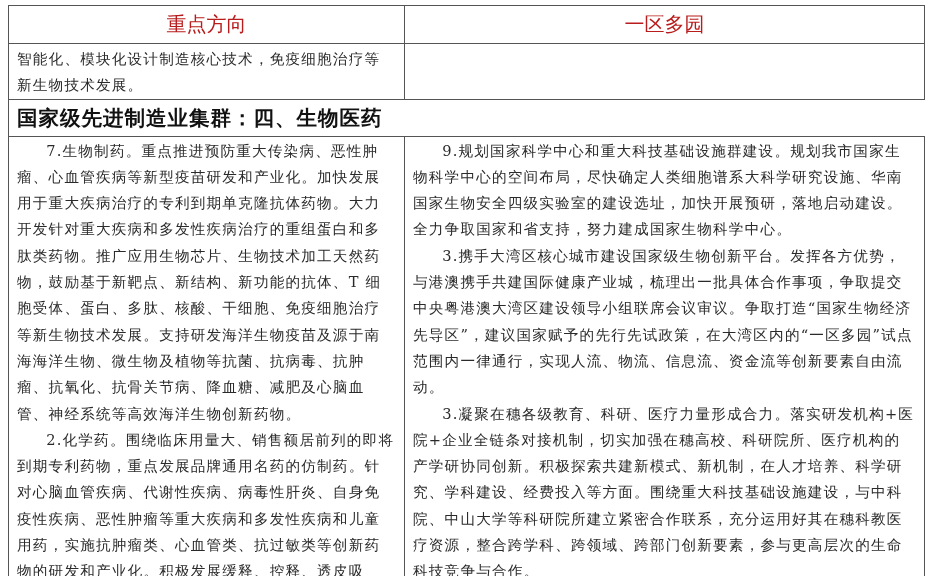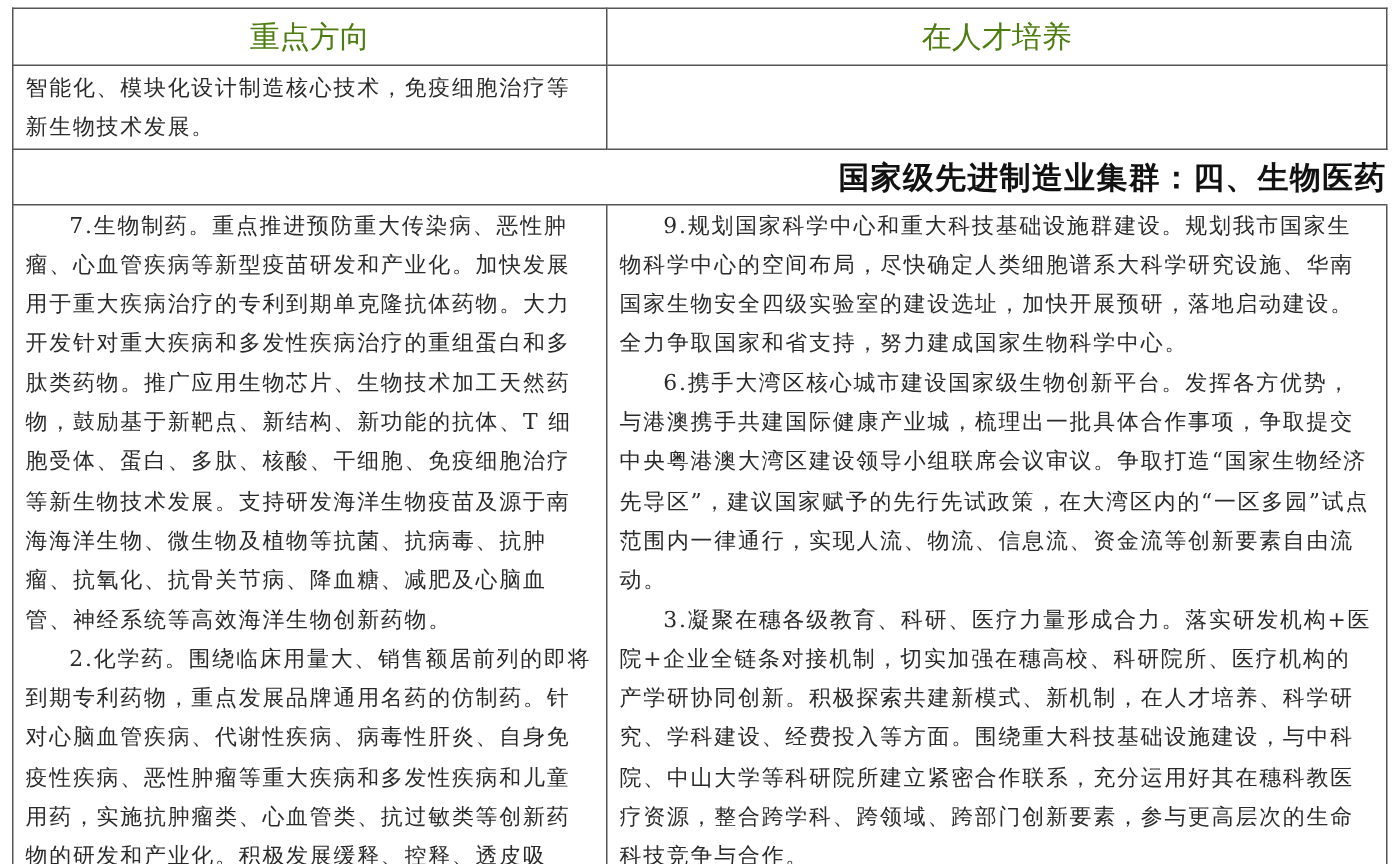--- a/index.html
+++ b/index.html
@@ -2,64 +2,64 @@
 <html><head>
 <meta charset="utf-8">
 <style>
   html, body { margin: 0; padding: 0; background: #ffffff; }
   body { width: 932px; height: 576px; overflow: hidden; position: relative;
          font-family: "DejaVu Serif", "Liberation Serif", serif; color: #2a2a2a; }
   .page { position: absolute; left: 8px; top: 5px; width: 917px; }
   table { border-collapse: collapse; width: 917px; table-layout: fixed; }
   td, th { border: 1.5px solid #555; vertical-align: top; padding: 0; }
   th { font-family: "DejaVu Sans", "Liberation Sans", sans-serif; font-weight: normal;
-       font-size: 20px; height: 37px; text-align: center; vertical-align: middle; color: #4d7c0f; }
+       font-size: 20px; height: 37px; text-align: center; vertical-align: middle; color: #b91c1c; }
   .cell { font-size: 14.6px; line-height: 26.3px; letter-spacing: 1.2px; padding: 1px 8px 0 8px; }
   .cont { height: 50px; padding-top: 2px; }
   .section { font-family: "DejaVu Sans", "Liberation Sans", sans-serif; font-weight: bold;
              font-size: 20.5px; letter-spacing: 1px; height: 36px; vertical-align: middle;
              padding-left: 8px; color: #111; }
-  .section-row td { border-right: none; text-align: right; }
+  .section-row td { border-right: none; }
   p { margin: 0; }
   .indent { text-indent: 2em; }
   .body-row td { height: 440px; }
   .col-left { width: 396px; }
 </style>
 </head>
 <body>
 
 <div class="page">
   <table>
     <colgroup>
         <col class="col-left">
         <col>
       </colgroup>
     <tbody>
         <tr>
       <th>重点方向</th>
-      <th>在人才培养</th>
+      <th>一区多园</th>
     </tr>
     <tr>
       <td class="cell cont">
         <p>智能化、模块化设计制造核心技术，免疫细胞治疗等新生物技术发展。</p>
       </td>
       <td class="cell cont">
         <p></p>
       </td>
     </tr>
     <tr class="section-row">
       <td colspan="2" class="section">国家级先进制造业集群：四、生物医药</td>
     </tr>
     <tr class="body-row">
       <td class="cell">
         <p class="indent">7.生物制药。重点推进预防重大传染病、恶性肿瘤、心血管疾病等新型疫苗研发和产业化。加快发展用于重大疾病治疗的专利到期单克隆抗体药物。大力开发针对重大疾病和多发性疾病治疗的重组蛋白和多肽类药物。推广应用生物芯片、生物技术加工天然药物，鼓励基于新靶点、新结构、新功能的抗体、T 细胞受体、蛋白、多肽、核酸、干细胞、免疫细胞治疗等新生物技术发展。支持研发海洋生物疫苗及源于南海海洋生物、微生物及植物等抗菌、抗病毒、抗肿瘤、抗氧化、抗骨关节病、降血糖、减肥及心脑血管、神经系统等高效海洋生物创新药物。</p>
         <p class="indent">2.化学药。围绕临床用量大、销售额居前列的即将到期专利药物，重点发展品牌通用名药的仿制药。针对心脑血管疾病、代谢性疾病、病毒性肝炎、自身免疫性疾病、恶性肿瘤等重大疾病和多发性疾病和儿童用药，实施抗肿瘤类、心血管类、抗过敏类等创新药物的研发和产业化。积极发展缓释、控释、透皮吸收、粘膜给药、</p>
       </td>
       <td class="cell">
         <p class="indent">9.规划国家科学中心和重大科技基础设施群建设。规划我市国家生物科学中心的空间布局，尽快确定人类细胞谱系大科学研究设施、华南国家生物安全四级实验室的建设选址，加快开展预研，落地启动建设。全力争取国家和省支持，努力建成国家生物科学中心。</p>
-        <p class="indent">6.携手大湾区核心城市建设国家级生物创新平台。发挥各方优势，与港澳携手共建国际健康产业城，梳理出一批具体合作事项，争取提交中央粤港澳大湾区建设领导小组联席会议审议。争取打造“国家生物经济先导区”，建议国家赋予的先行先试政策，在大湾区内的“一区多园”试点范围内一律通行，实现人流、物流、信息流、资金流等创新要素自由流动。</p>
+        <p class="indent">3.携手大湾区核心城市建设国家级生物创新平台。发挥各方优势，与港澳携手共建国际健康产业城，梳理出一批具体合作事项，争取提交中央粤港澳大湾区建设领导小组联席会议审议。争取打造“国家生物经济先导区”，建议国家赋予的先行先试政策，在大湾区内的“一区多园”试点范围内一律通行，实现人流、物流、信息流、资金流等创新要素自由流动。</p>
         <p class="indent">3.凝聚在穗各级教育、科研、医疗力量形成合力。落实研发机构+医院+企业全链条对接机制，切实加强在穗高校、科研院所、医疗机构的产学研协同创新。积极探索共建新模式、新机制，在人才培养、科学研究、学科建设、经费投入等方面。围绕重大科技基础设施建设，与中科院、中山大学等科研院所建立紧密合作联系，充分运用好其在穗科教医疗资源，整合跨学科、跨领域、跨部门创新要素，参与更高层次的生命科技竞争与合作。</p>
 
       </td>
     </tr>
   </tbody>
     </table>
 </div>
 
 </body></html>

